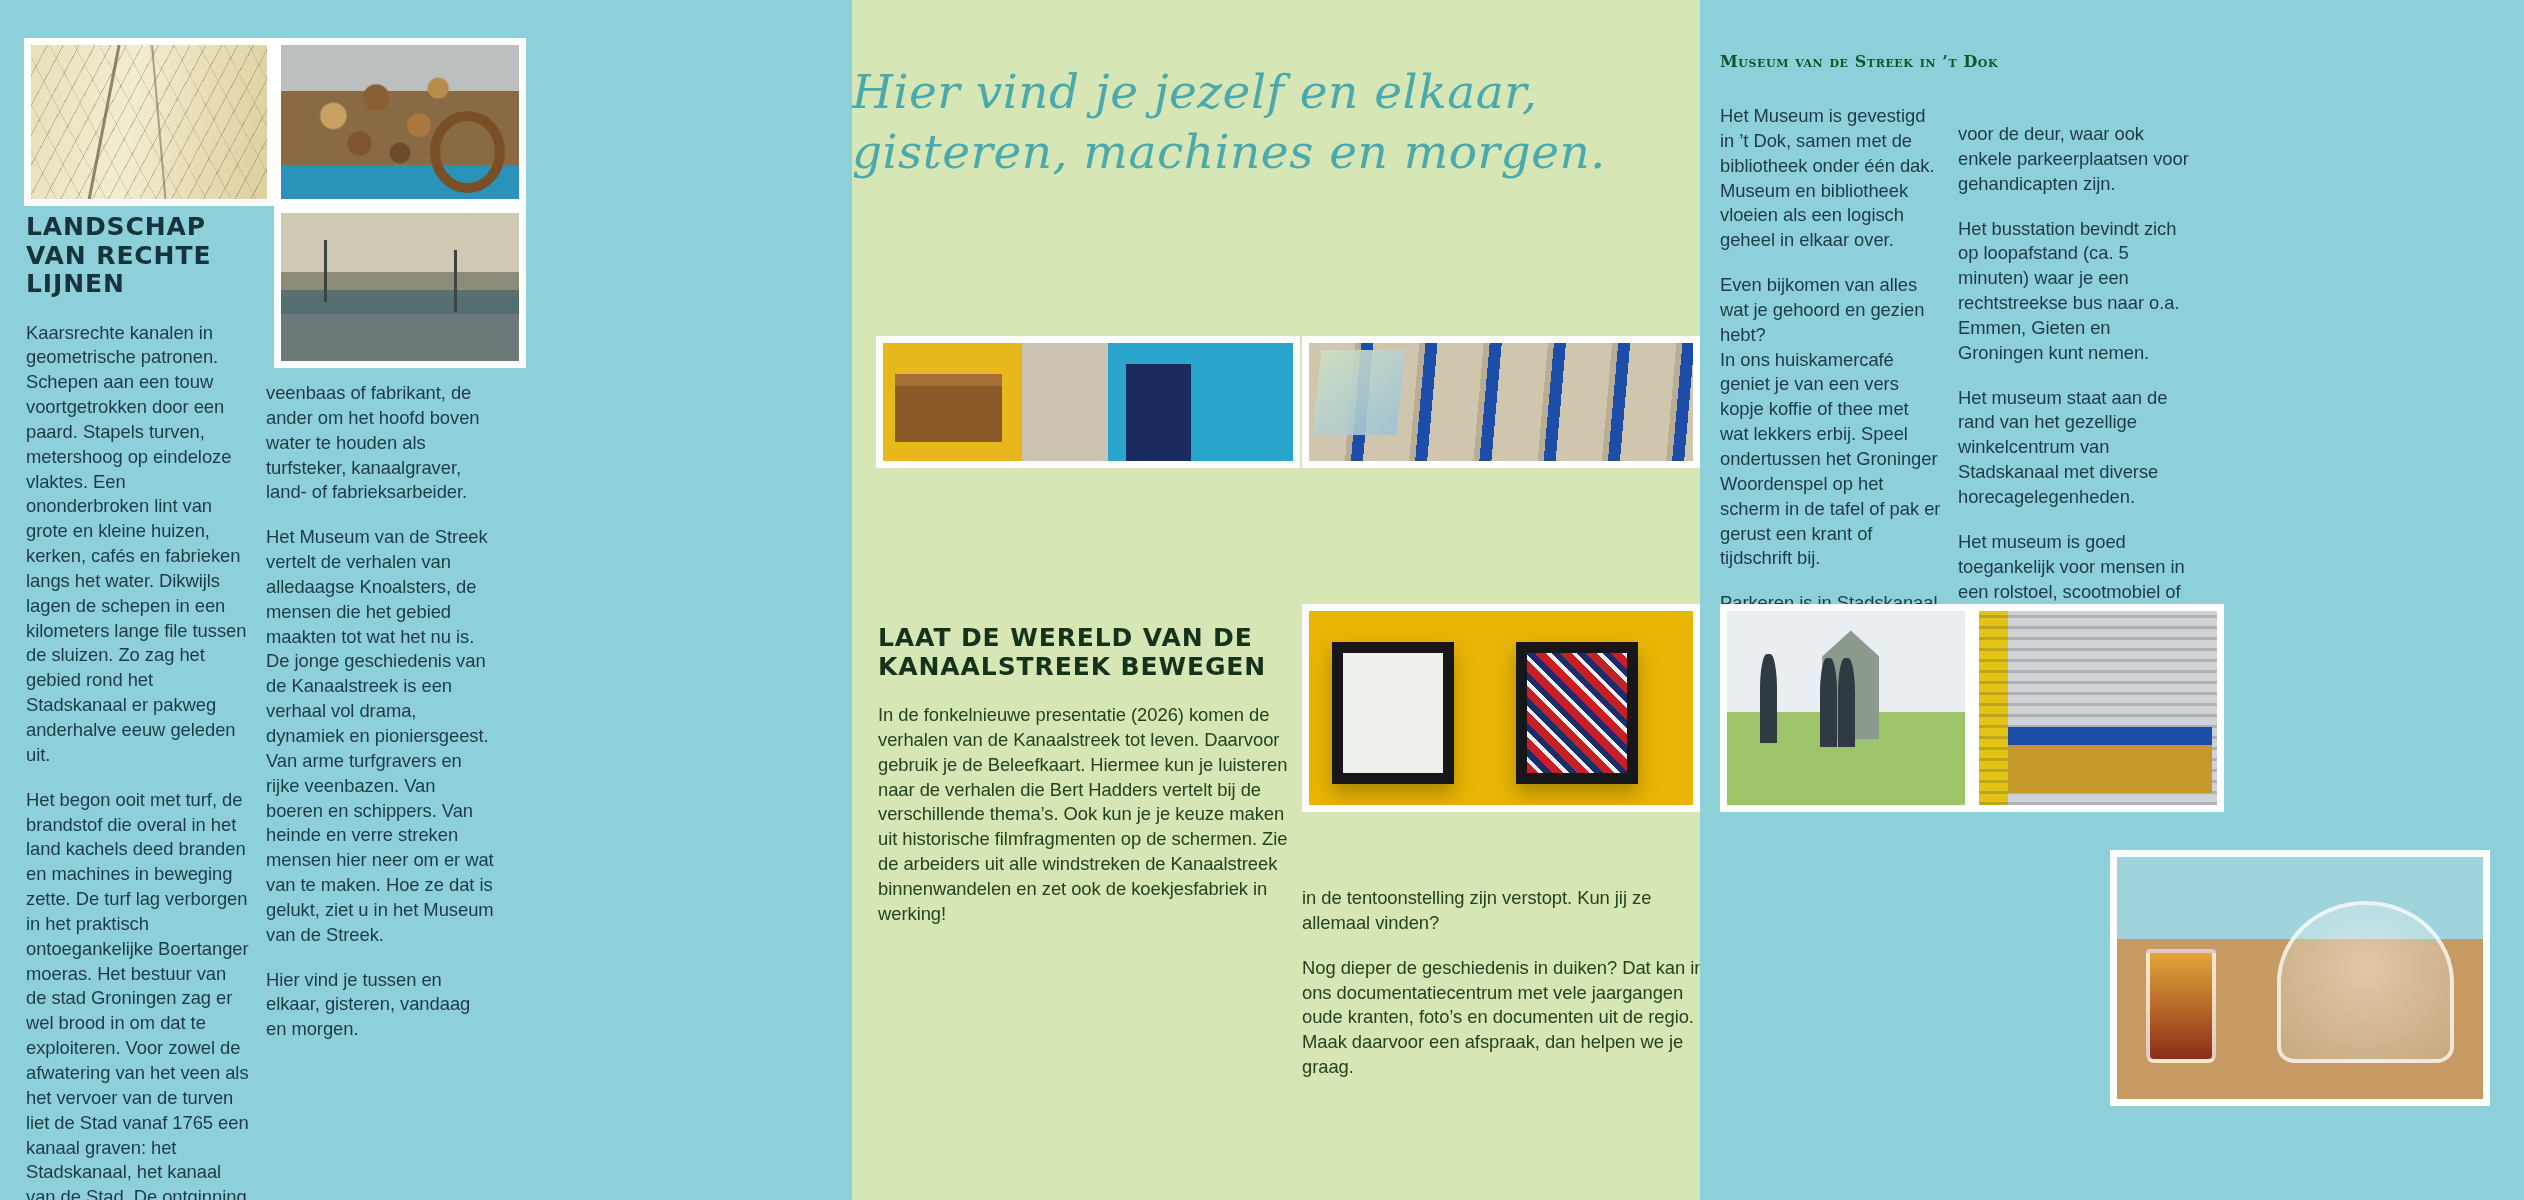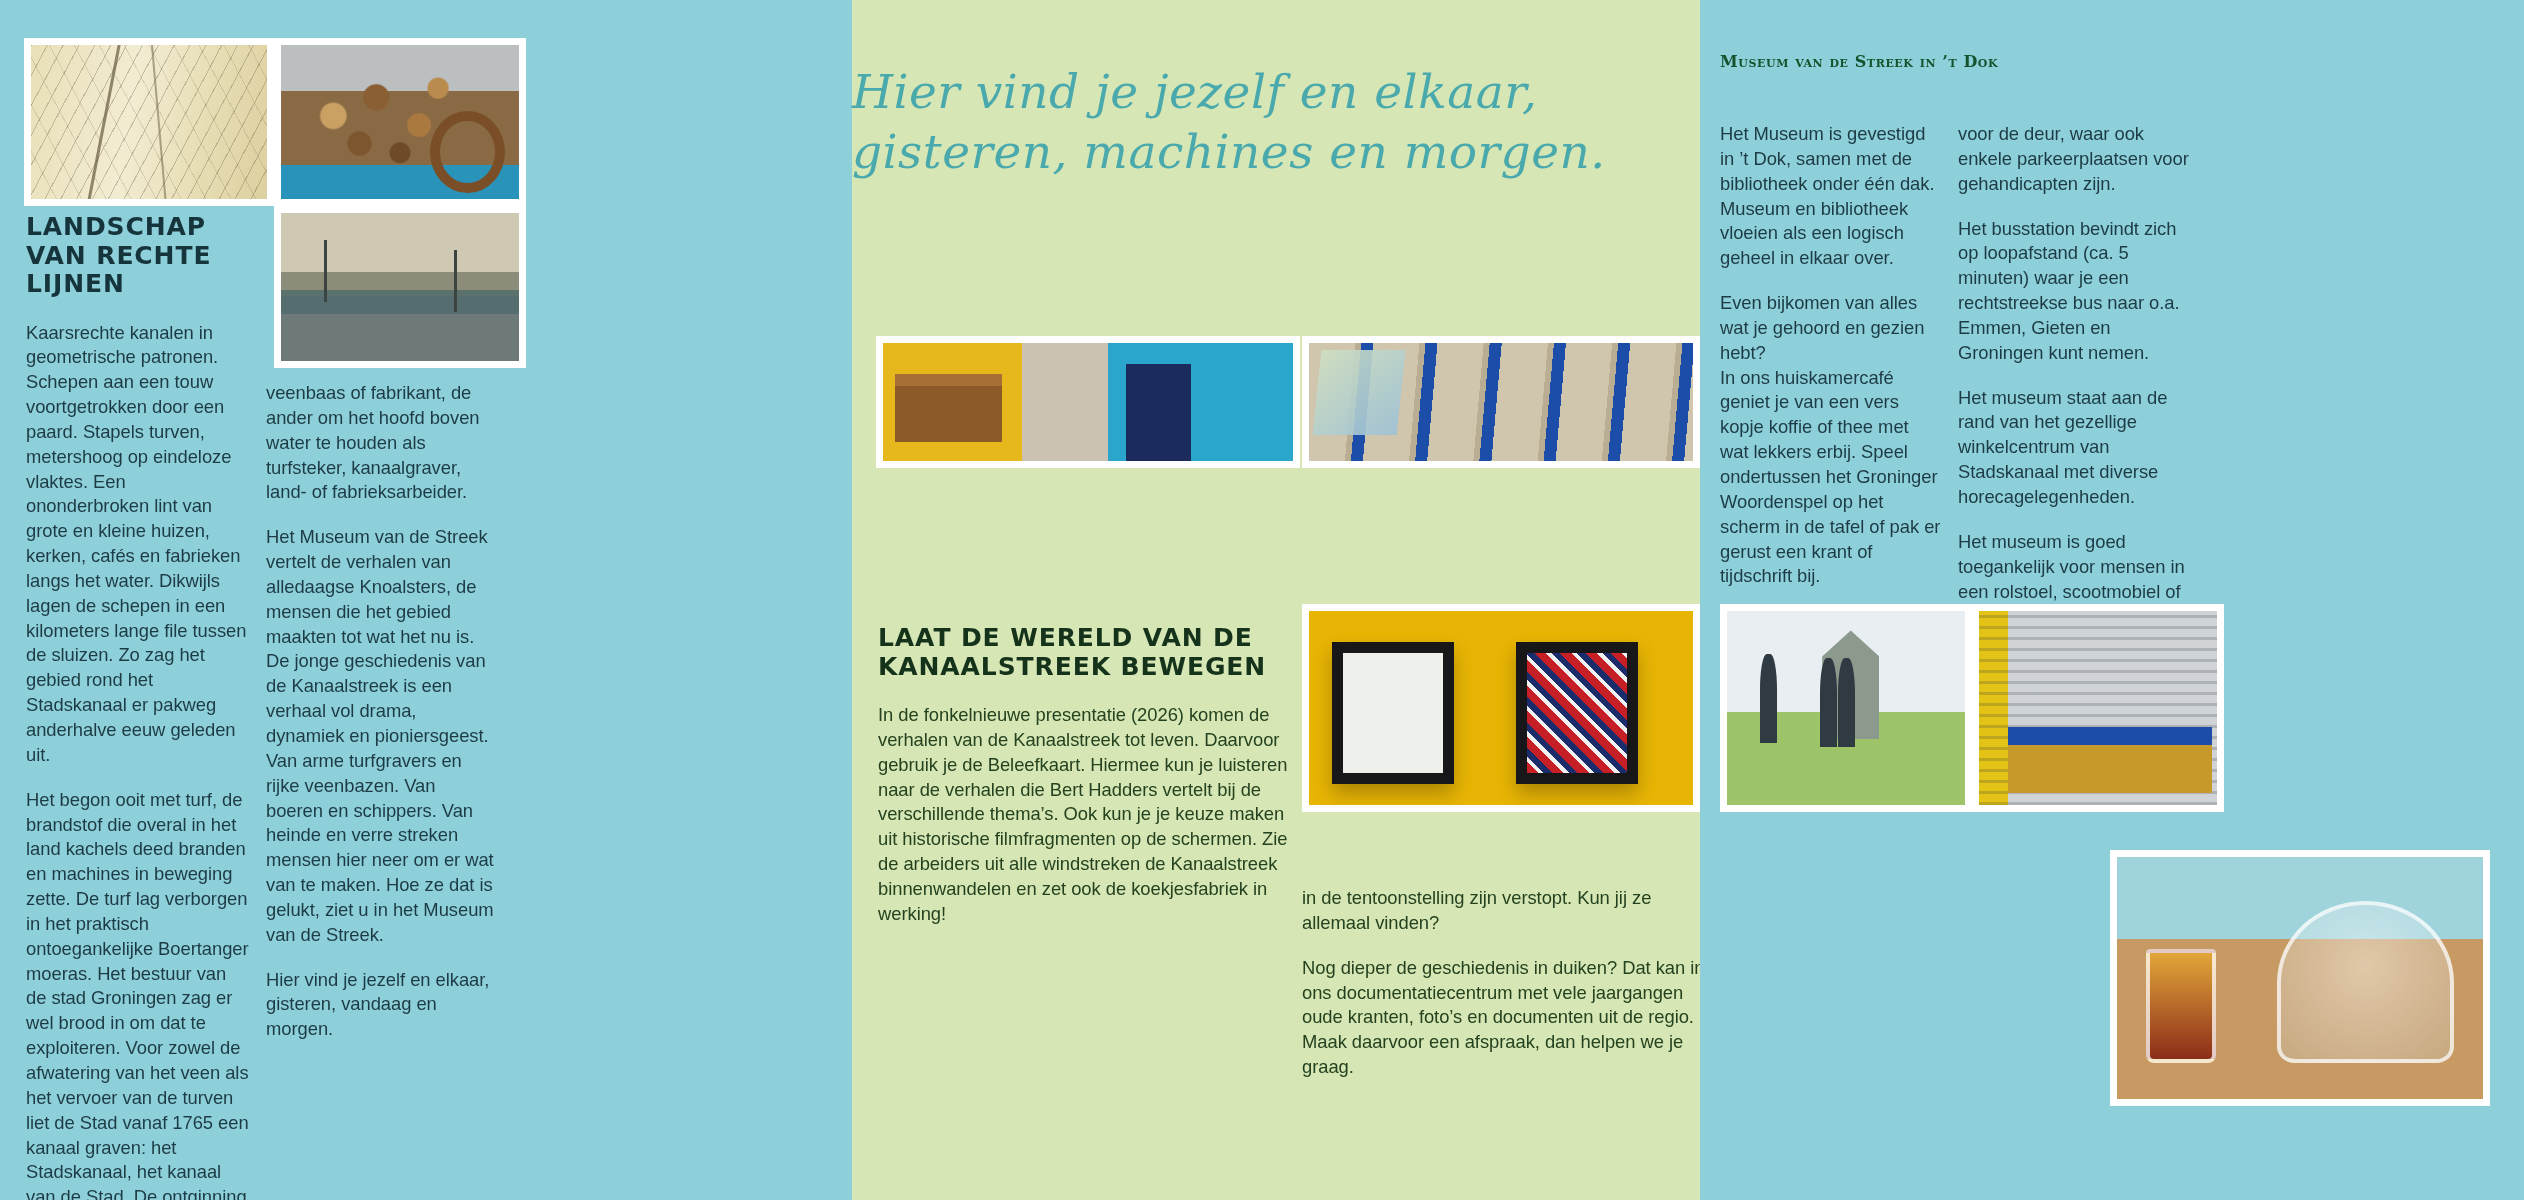--- a/index.html
+++ b/index.html
@@ -158,21 +158,21 @@
 
   <div class="txtcol" style="left:26px; top:213px; width:224px;">
     <h2 class="head">LANDSCHAP VAN RECHTE LIJNEN</h2>
     <p class="body">Kaarsrechte kanalen in geometrische patronen. Schepen aan een touw voortgetrokken door een paard. Stapels turven, metershoog op eindeloze vlaktes. Een ononderbroken lint van grote en kleine huizen, kerken, cafés en fabrieken langs het water. Dikwijls lagen de schepen in een kilometers lange file tussen de sluizen. Zo zag het gebied rond het Stadskanaal er pakweg anderhalve eeuw geleden uit.</p>
     <p class="body">Het begon ooit met turf, de brandstof die overal in het land kachels deed branden en machines in beweging zette. De turf lag verborgen in het praktisch ontoegankelijke Boertanger moeras. Het bestuur van de stad Groningen zag er wel brood in om dat te exploiteren. Voor zowel de afwatering van het veen als het vervoer van de turven liet de Stad vanaf 1765 een kanaal graven: het Stadskanaal, het kanaal van de Stad. De ontginning trok mensen aan uit alle windstreken en van allerlei pluimage. De een kwam er om rijk te worden als</p>
   </div>
 
   <div class="txtcol" style="left:266px; top:381px; width:228px;">
     <p class="body">veenbaas of fabrikant, de ander om het hoofd boven water te houden als turfsteker, kanaalgraver, land- of fabrieksarbeider.</p>
     <p class="body">Het Museum van de Streek vertelt de verhalen van alledaagse Knoalsters, de mensen die het gebied maakten tot wat het nu is. De jonge geschiedenis van de Kanaalstreek is een verhaal vol drama, dynamiek en pioniersgeest. Van arme turfgravers en rijke veenbazen. Van boeren en schippers. Van heinde en verre streken mensen hier neer om er wat van te maken. Hoe ze dat is gelukt, ziet u in het Museum van de Streek.</p>
-    <p class="body">Hier vind je jezelf en elkaar, gisteren, vandaag en morgen.</p>
+    <p class="body">Hier vind je tussen en elkaar, gisteren, vandaag en morgen.</p>
   </div>
 </div>
 
 <div class="panel green" id="panel-center"></div>
 
 <div id="script-headline">
   <span>Hier vind je jezelf en elkaar,</span>
   <span>gisteren, machines en morgen.</span>
 </div>
 
@@ -201,21 +201,21 @@
   <p class="body">in de tentoonstelling zijn verstopt. Kun jij ze allemaal vinden?</p>
   <p class="body">Nog dieper de geschiedenis in duiken? Dat kan in ons documentatiecentrum met vele jaargangen oude kranten, foto’s en documenten uit de regio. Maak daarvoor een afspraak, dan helpen we je graag.</p>
 </div>
 
 <div class="panel" id="panel-right">
 
   <div class="txtcol" style="left:20px; top:52px; width:404px;">
     <h2 class="smallcaps">Museum van de Streek in ’t Dok</h2>
   </div>
 
-  <div class="txtcol" style="left:20px; top:122px; width:222px;">
+  <div class="txtcol" style="left:20px; top:104px; width:222px;">
     <p class="body">Het Museum is gevestigd in ’t Dok, samen met de bibliotheek onder één dak. Museum en bibliotheek vloeien als een logisch geheel in elkaar over.</p>
     <p class="body" style="white-space:pre-line;">Even bijkomen van alles wat je gehoord en gezien hebt?
 In ons huiskamercafé geniet je van een vers kopje koffie of thee met wat lekkers erbij. Speel ondertussen het Groninger Woordenspel op het scherm in de tafel of pak er gerust een krant of tijdschrift bij.</p>
     <p class="body">Parkeren is in Stadskanaal gratis. Dat kan dichtbij op het Gen. Maczekplein</p>
   </div>
 
   <div class="txtcol" style="left:258px; top:122px; width:236px;">
     <p class="body">voor de deur, waar ook enkele parkeerplaatsen voor gehandicapten zijn.</p>
     <p class="body">Het busstation bevindt zich op loopafstand (ca. 5 minuten) waar je een rechtstreekse bus naar o.a. Emmen, Gieten en Groningen kunt nemen.</p>
     <p class="body">Het museum staat aan de rand van het gezellige winkelcentrum van Stadskanaal met diverse horecagelegenheden.</p>

